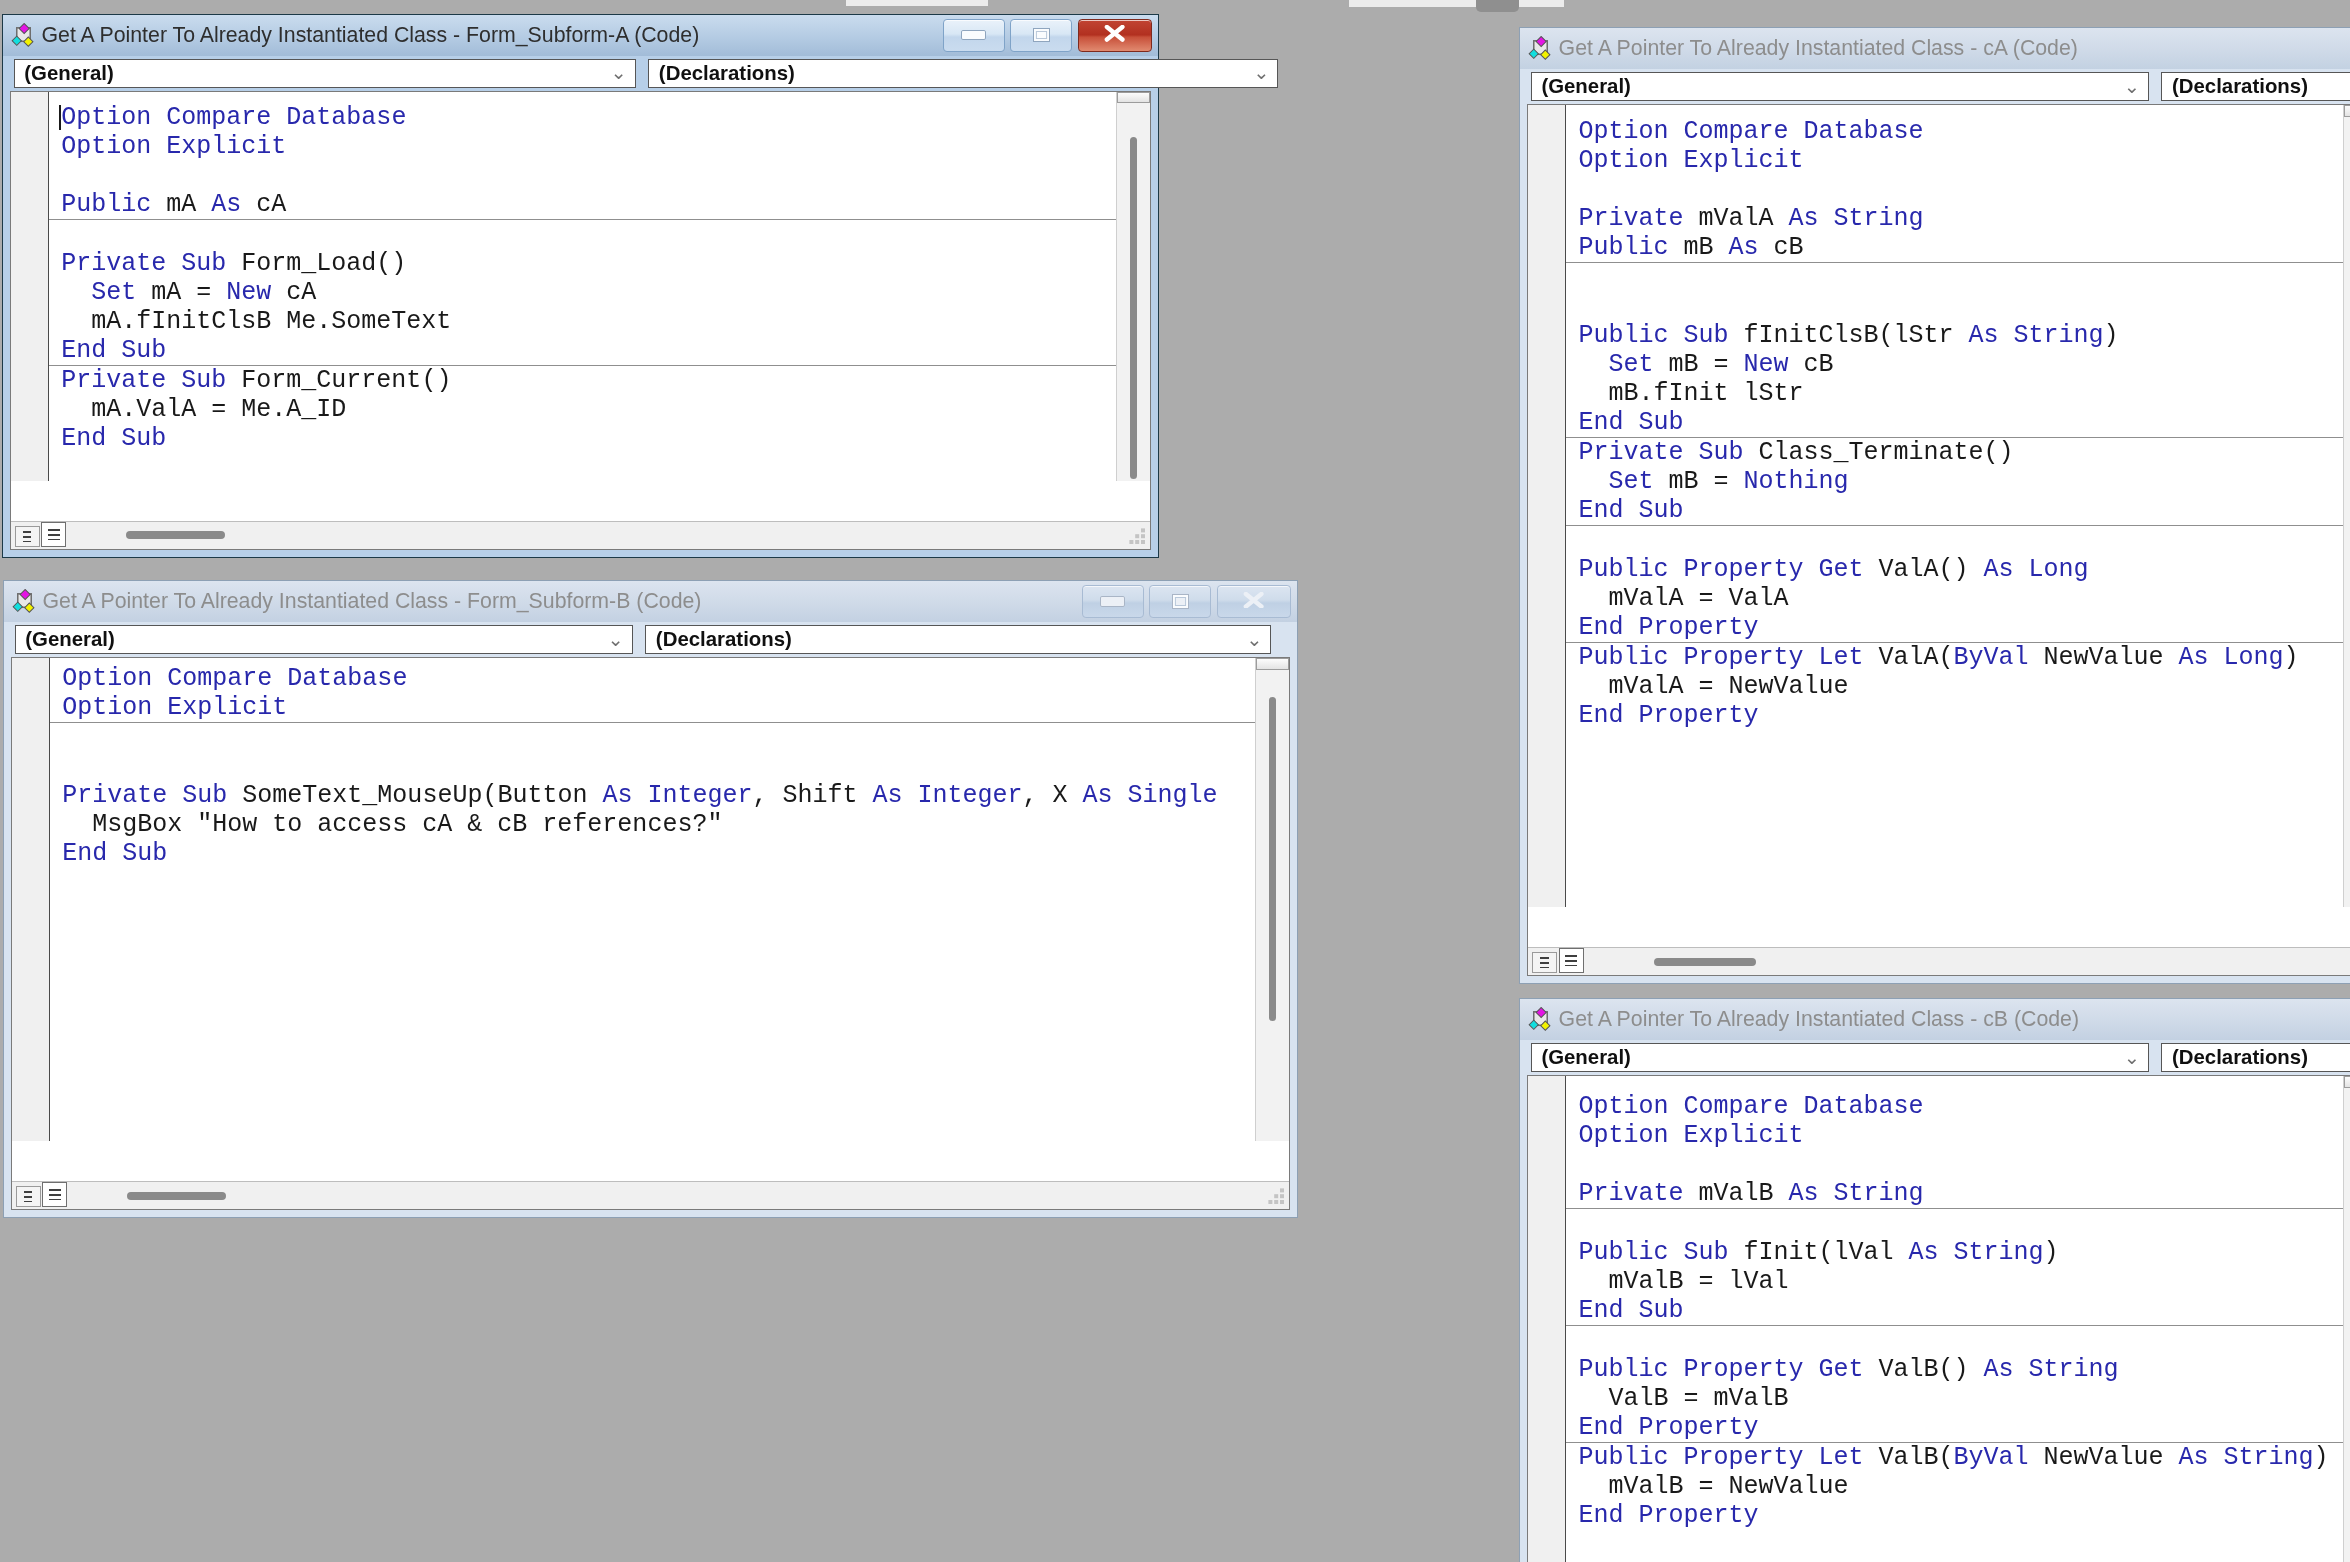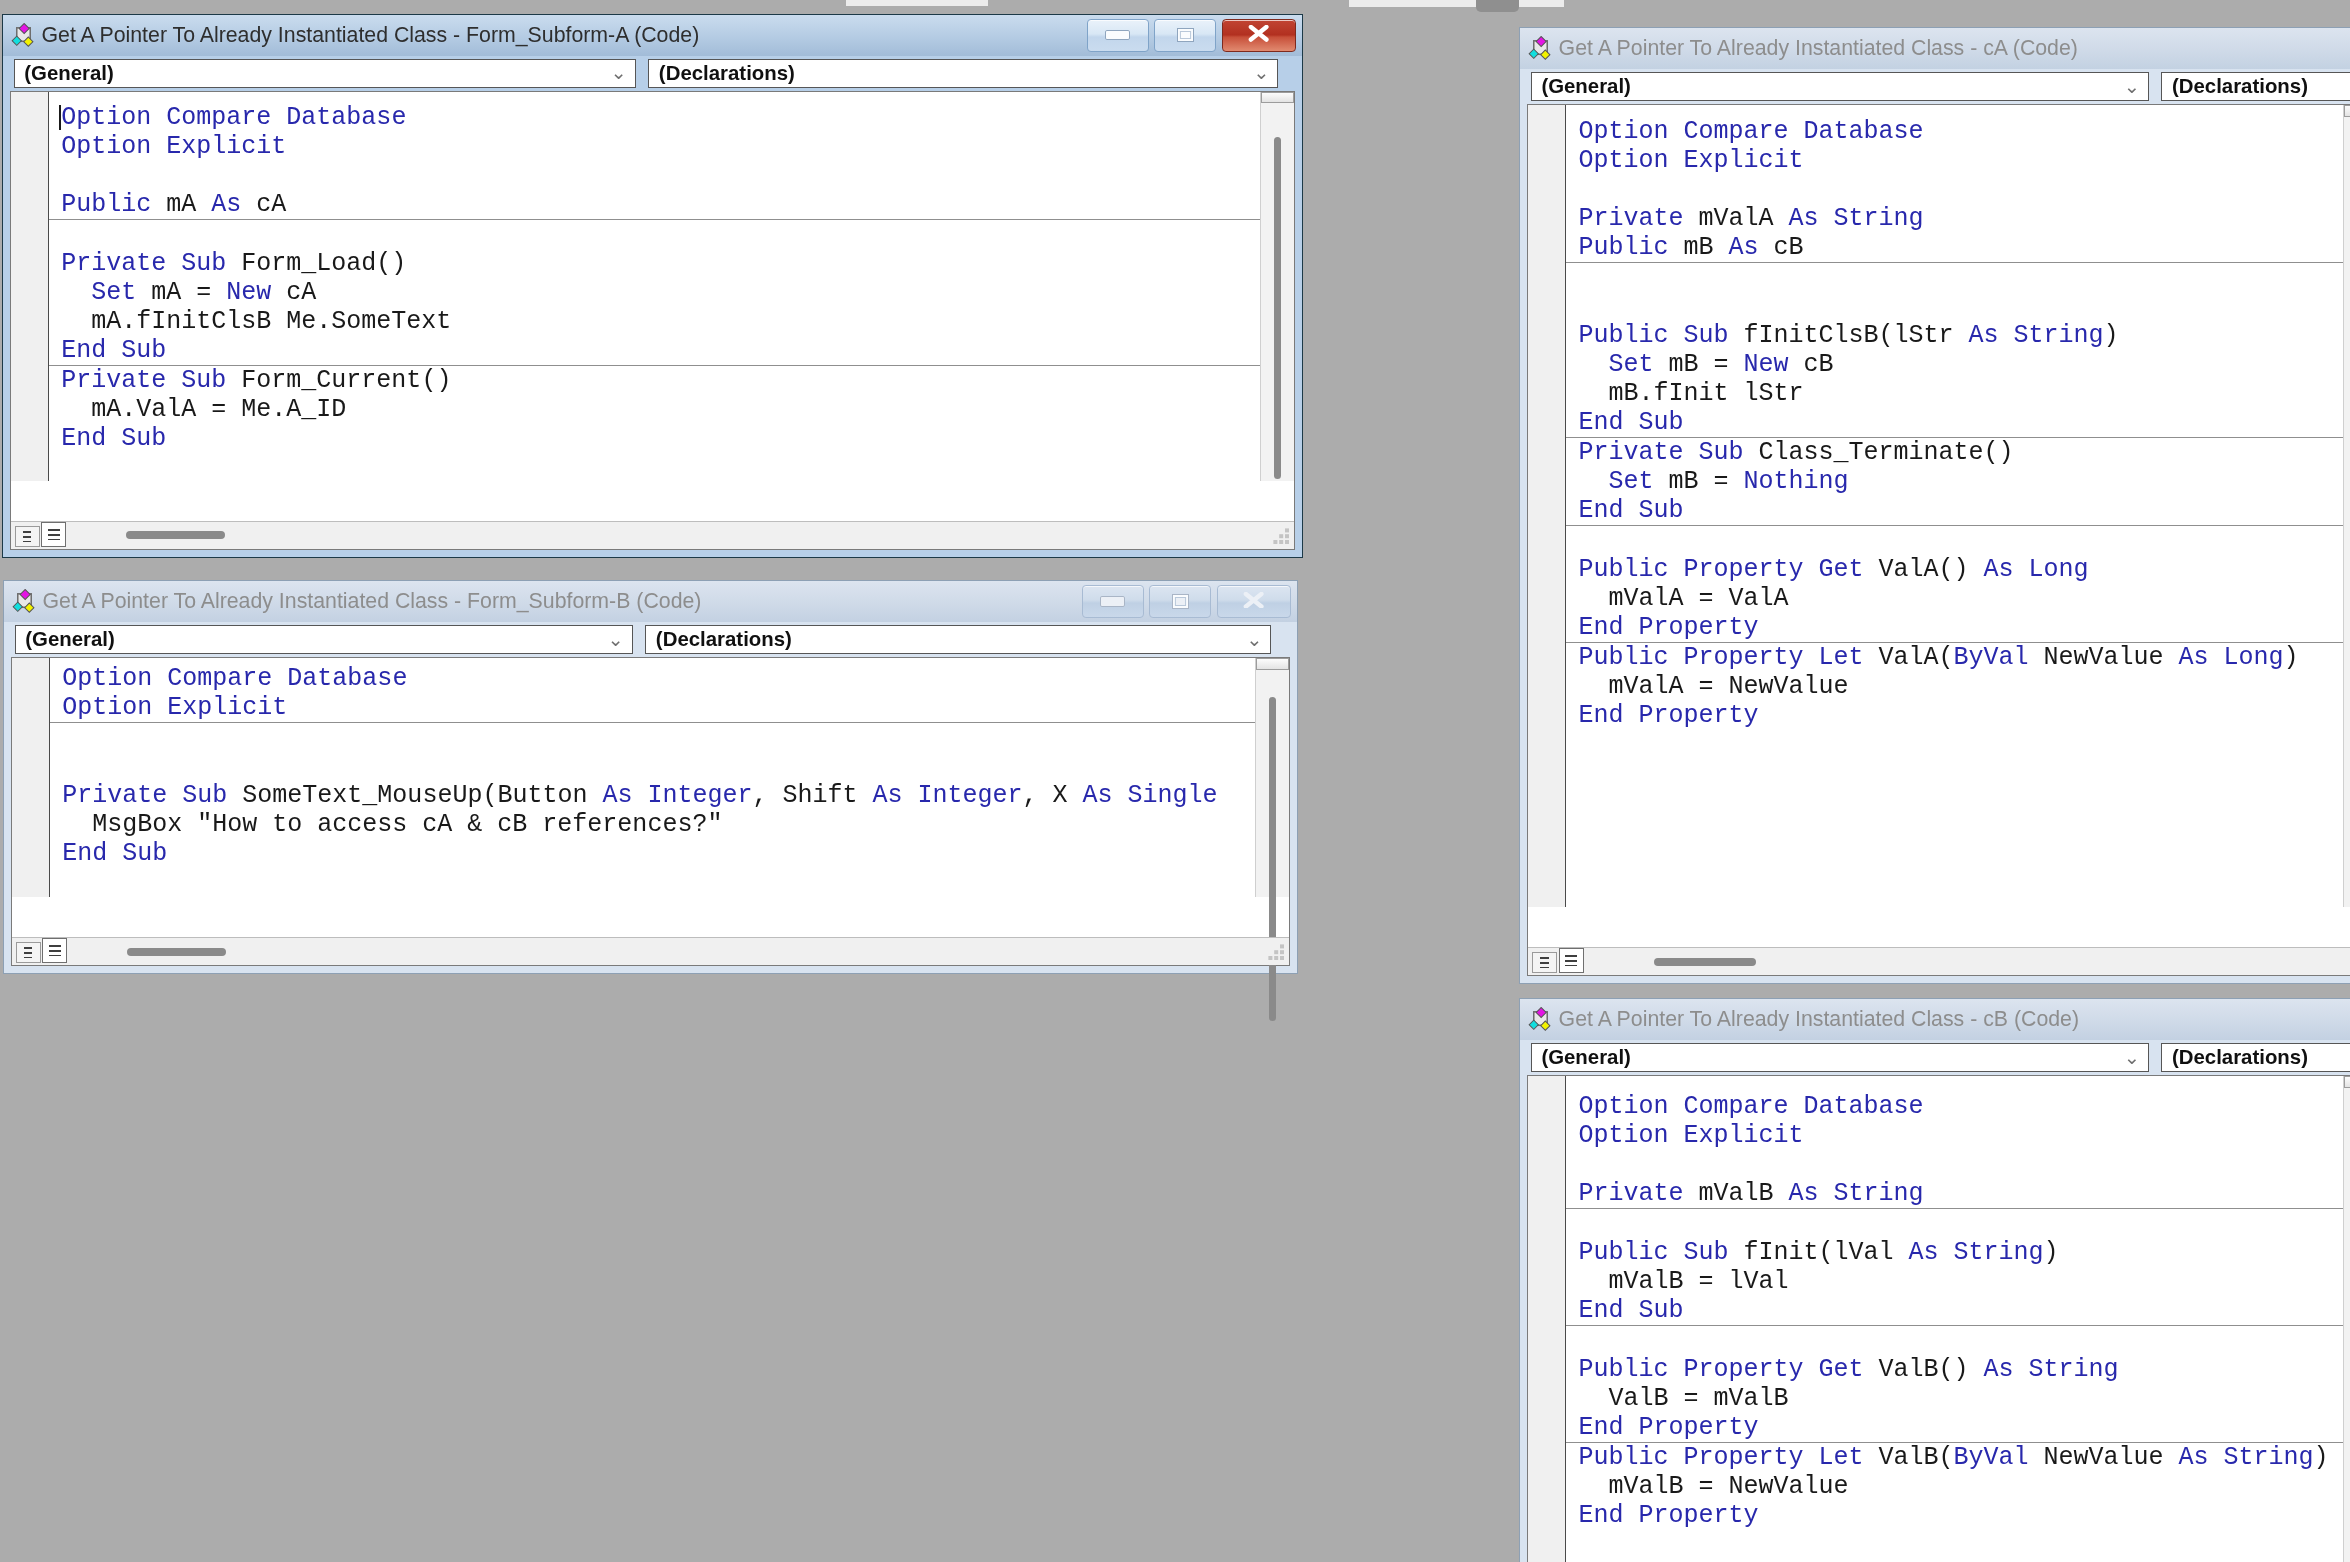--- a/index.html
+++ b/index.html
@@ -79,21 +79,21 @@
   .edge-sliver{position:absolute;background:#ECECEC;}
   .edge-tab{position:absolute;background:#8F8F8F;border-radius:0 0 4.9px 4.9px;}
 </style>
 </head>
 <body>
 
 <div class="stage" id="stage">
   <div class="edge-sliver" style="left:846px;top:0;width:142px;height:5.8px;"></div>
   <div class="edge-sliver" style="left:1349px;top:0;width:215px;height:6.8px;"></div>
   <div class="edge-tab" style="left:1476px;top:0;width:43px;height:11.6px;"></div>
-<section class="vbe-window" style="left: 1.9px; top: 13.6px; width: 1301px; height: 544px;">
+<section class="vbe-window" style="left: 1.9px; top: 13.6px; width: 1157px; height: 544px;">
       <header class="titlebar">
         <span class="app-icon"><svg width="25" height="25" viewBox="0 0 26 26">
             <rect x="6" y="5" width="14" height="14" fill="#E8E8E8" stroke="#6E6E6E" stroke-width="1.6"></rect>
             <rect x="10" y="2" width="7.4" height="7.4" transform="rotate(45 13.7 5.7)" fill="#E414E4" stroke="#555" stroke-width="1"></rect>
             <rect x="2.6" y="15" width="6.8" height="6.8" transform="rotate(45 6 18.4)" fill="#12DEDE" stroke="#555" stroke-width="1"></rect>
             <rect x="14.6" y="16" width="6.8" height="6.8" transform="rotate(45 18 19.4)" fill="#F2F200" stroke="#555" stroke-width="1"></rect>
           </svg></span>
         <span class="title-text">Get A Pointer To Already Instantiated Class - Form_Subform-A (Code)</span>
         <span class="win-controls">
           <button class="wbtn">
@@ -135,21 +135,21 @@
           <button class="view-btn selected">
             <span class="vb-glyph"></span>
           </button>
           <div class="hthumb" style="left:115px;width:99px;"></div>
           <div class="grip">
             <i></i>
           </div>
         </div>
       </div>
     </section>
-    <section class="vbe-window inactive" style="left: 2.9px; top: 580px; width: 1295px; height: 394px;">
+    <section class="vbe-window inactive" style="left: 2.9px; top: 580px; width: 1295px; height: 638px;">
       <header class="titlebar">
         <span class="app-icon"><svg width="25" height="25" viewBox="0 0 26 26">
             <rect x="6" y="5" width="14" height="14" fill="#E8E8E8" stroke="#6E6E6E" stroke-width="1.6"></rect>
             <rect x="10" y="2" width="7.4" height="7.4" transform="rotate(45 13.7 5.7)" fill="#E414E4" stroke="#555" stroke-width="1"></rect>
             <rect x="2.6" y="15" width="6.8" height="6.8" transform="rotate(45 6 18.4)" fill="#12DEDE" stroke="#555" stroke-width="1"></rect>
             <rect x="14.6" y="16" width="6.8" height="6.8" transform="rotate(45 18 19.4)" fill="#F2F200" stroke="#555" stroke-width="1"></rect>
           </svg></span>
         <span class="title-text">Get A Pointer To Already Instantiated Class - Form_Subform-B (Code)</span>
         <span class="win-controls">
           <button class="wbtn">

